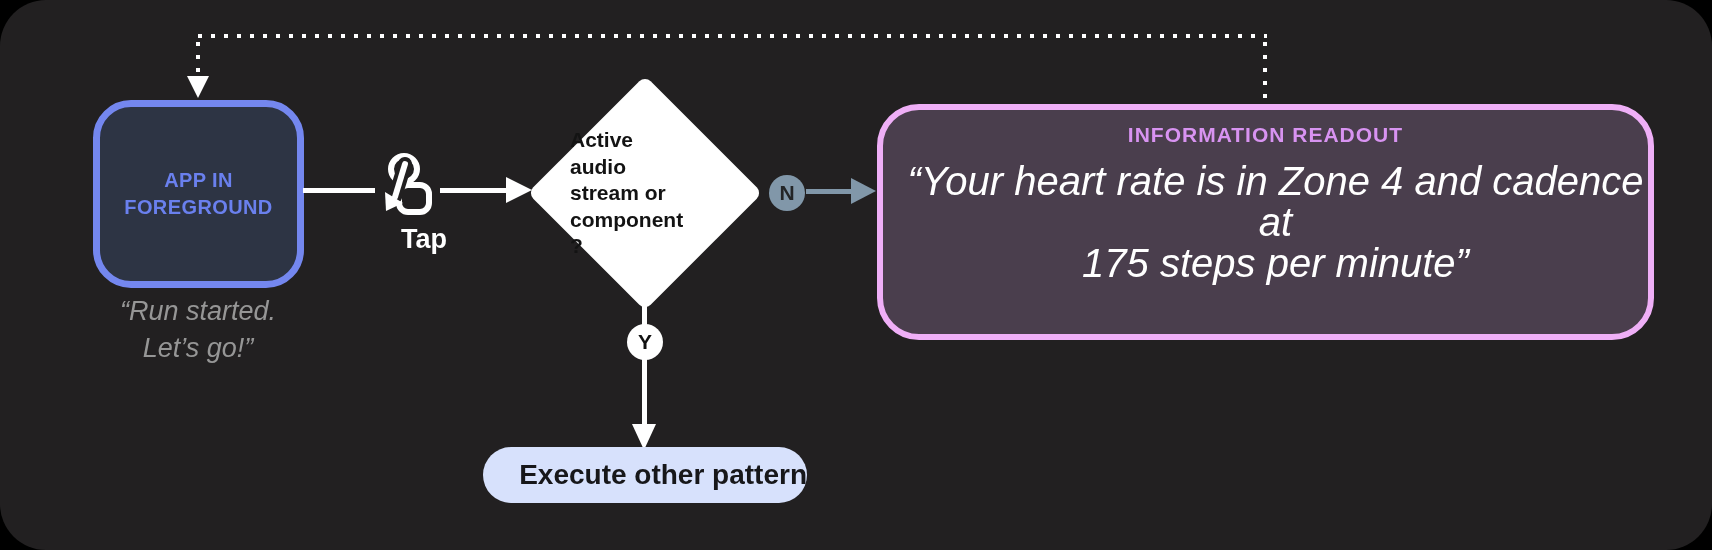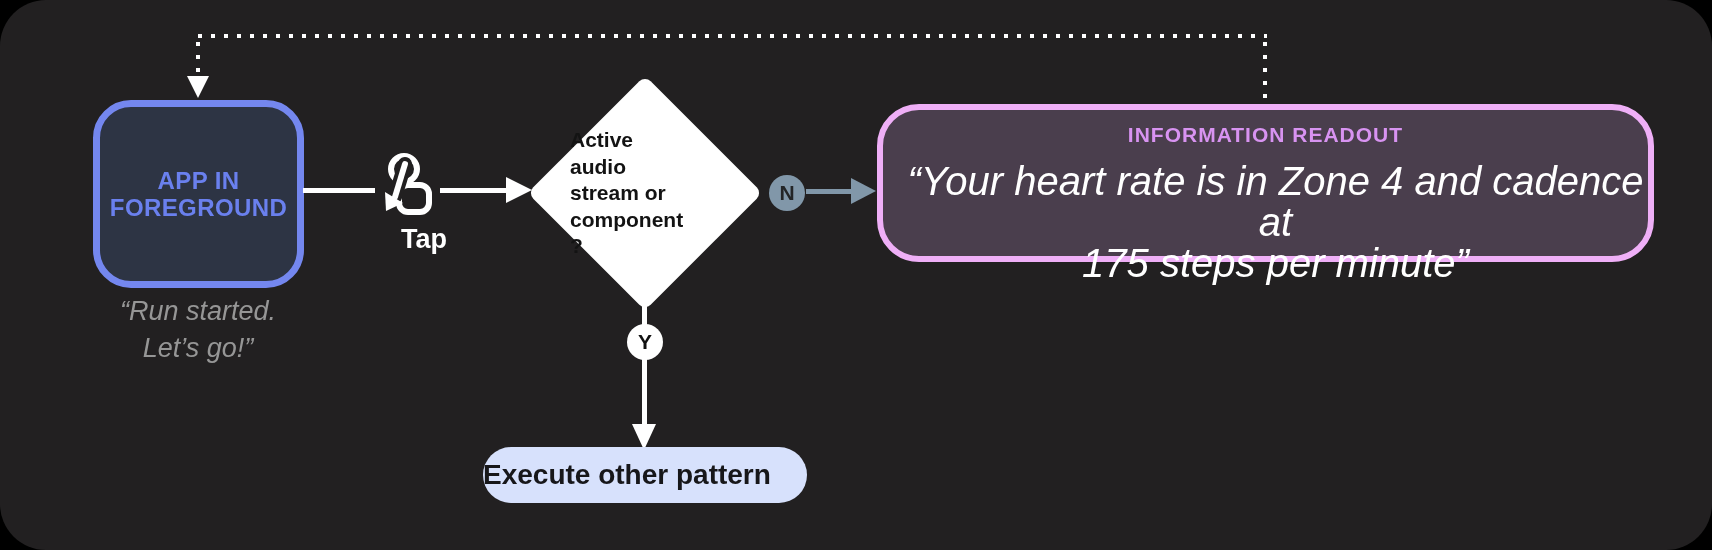--- a/index.html
+++ b/index.html
@@ -51,21 +51,21 @@
 
   
   .app-node {
     left:93px; top:100px; width:211px; height:188px;
     background: var(--app-node-fill);
     border: 7px solid var(--app-node-border);
     border-radius: 38px;
     display:flex; align-items:center; justify-content:center;
     text-align:center;
     color: var(--app-node-text);
-    font-size:24px; font-weight:bold; line-height:27px; letter-spacing:.4px;
+    font-size:20px; font-weight:bold; line-height:27px; letter-spacing:.4px;
   }
   .app-quote {
     left:58px; top:293px; width:280px;
     text-align:center; font-style:italic;
     color: var(--muted-quote);
     font-size:27px; line-height:37px;
   }
 
   
   .line-w { height:5px; background: var(--white); }
@@ -113,21 +113,21 @@
   .badge {
     width:36px; height:36px; border-radius:50%;
     display:flex; align-items:center; justify-content:center;
     font-weight:bold; font-size:21px; z-index:2;
   }
   .badge-n { left:769px; top:175px; background:var(--n-badge); color:var(--badge-text); }
   .badge-y { left:627px; top:324px; background:var(--white); color:#111111; }
 
   
   .readout {
-    left:877px; top:104px; width:777px; height:158px;
+    left:877px; top:104px; width:777px; height:236px;
     background: var(--readout-fill);
     border: 6px solid var(--readout-border);
     border-radius: 42px;
     padding-top: 13px;
     text-align:center;
   }
   .readout-title {
     color: var(--readout-title);
     font-size:21px; font-weight:bold; letter-spacing:1px;
   }
@@ -135,21 +135,21 @@
     margin-top:14px;
     color: var(--white);
     font-size:40px; font-weight:normal; font-style:italic; line-height:41px;margin-left:20px;
   }
 
   
   .pill {
     left:483px; top:447px; width:324px; height:56px;
     background: var(--pill-fill);
     border-radius: 28px;
-    display:flex; align-items:center; justify-content:flex-start;
+    display:flex; align-items:center; justify-content:flex-end;
     color: var(--pill-text);
     font-size:28px; font-weight:bold;
   }
 </style>
 </head>
 <body>
 
 <div class="canvas">
 
   <div class="abs dotted-h"></div>

